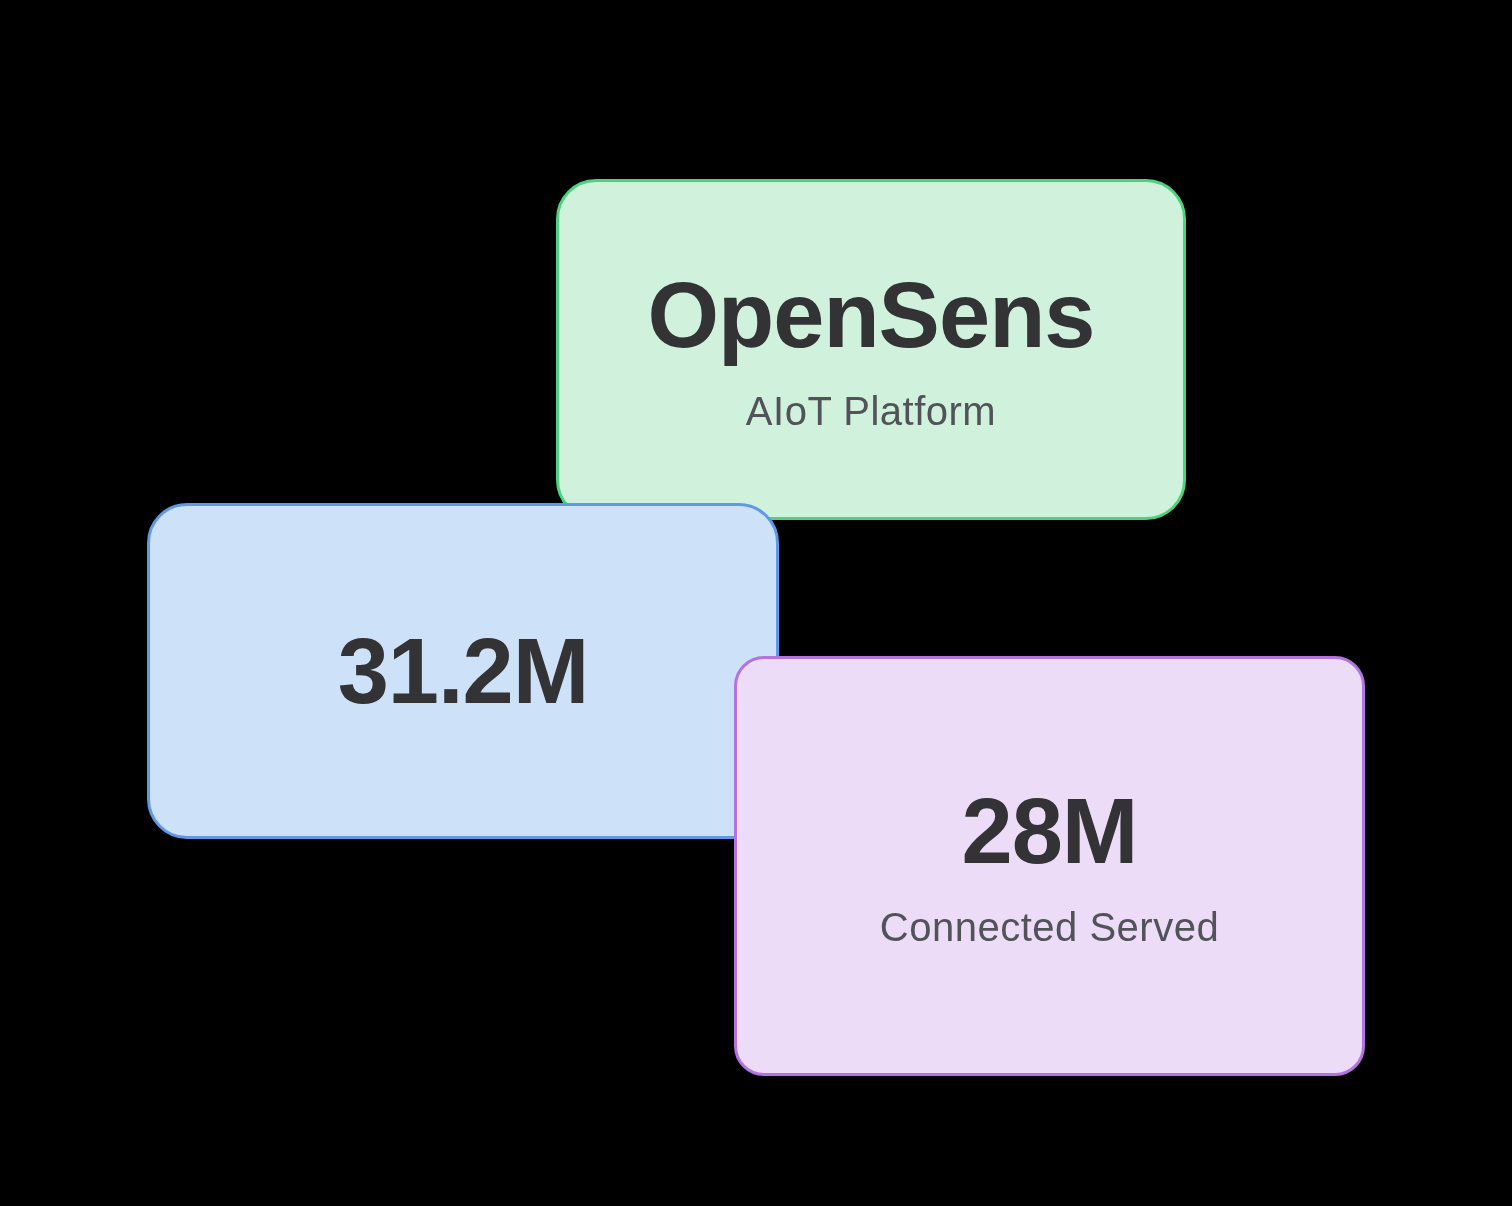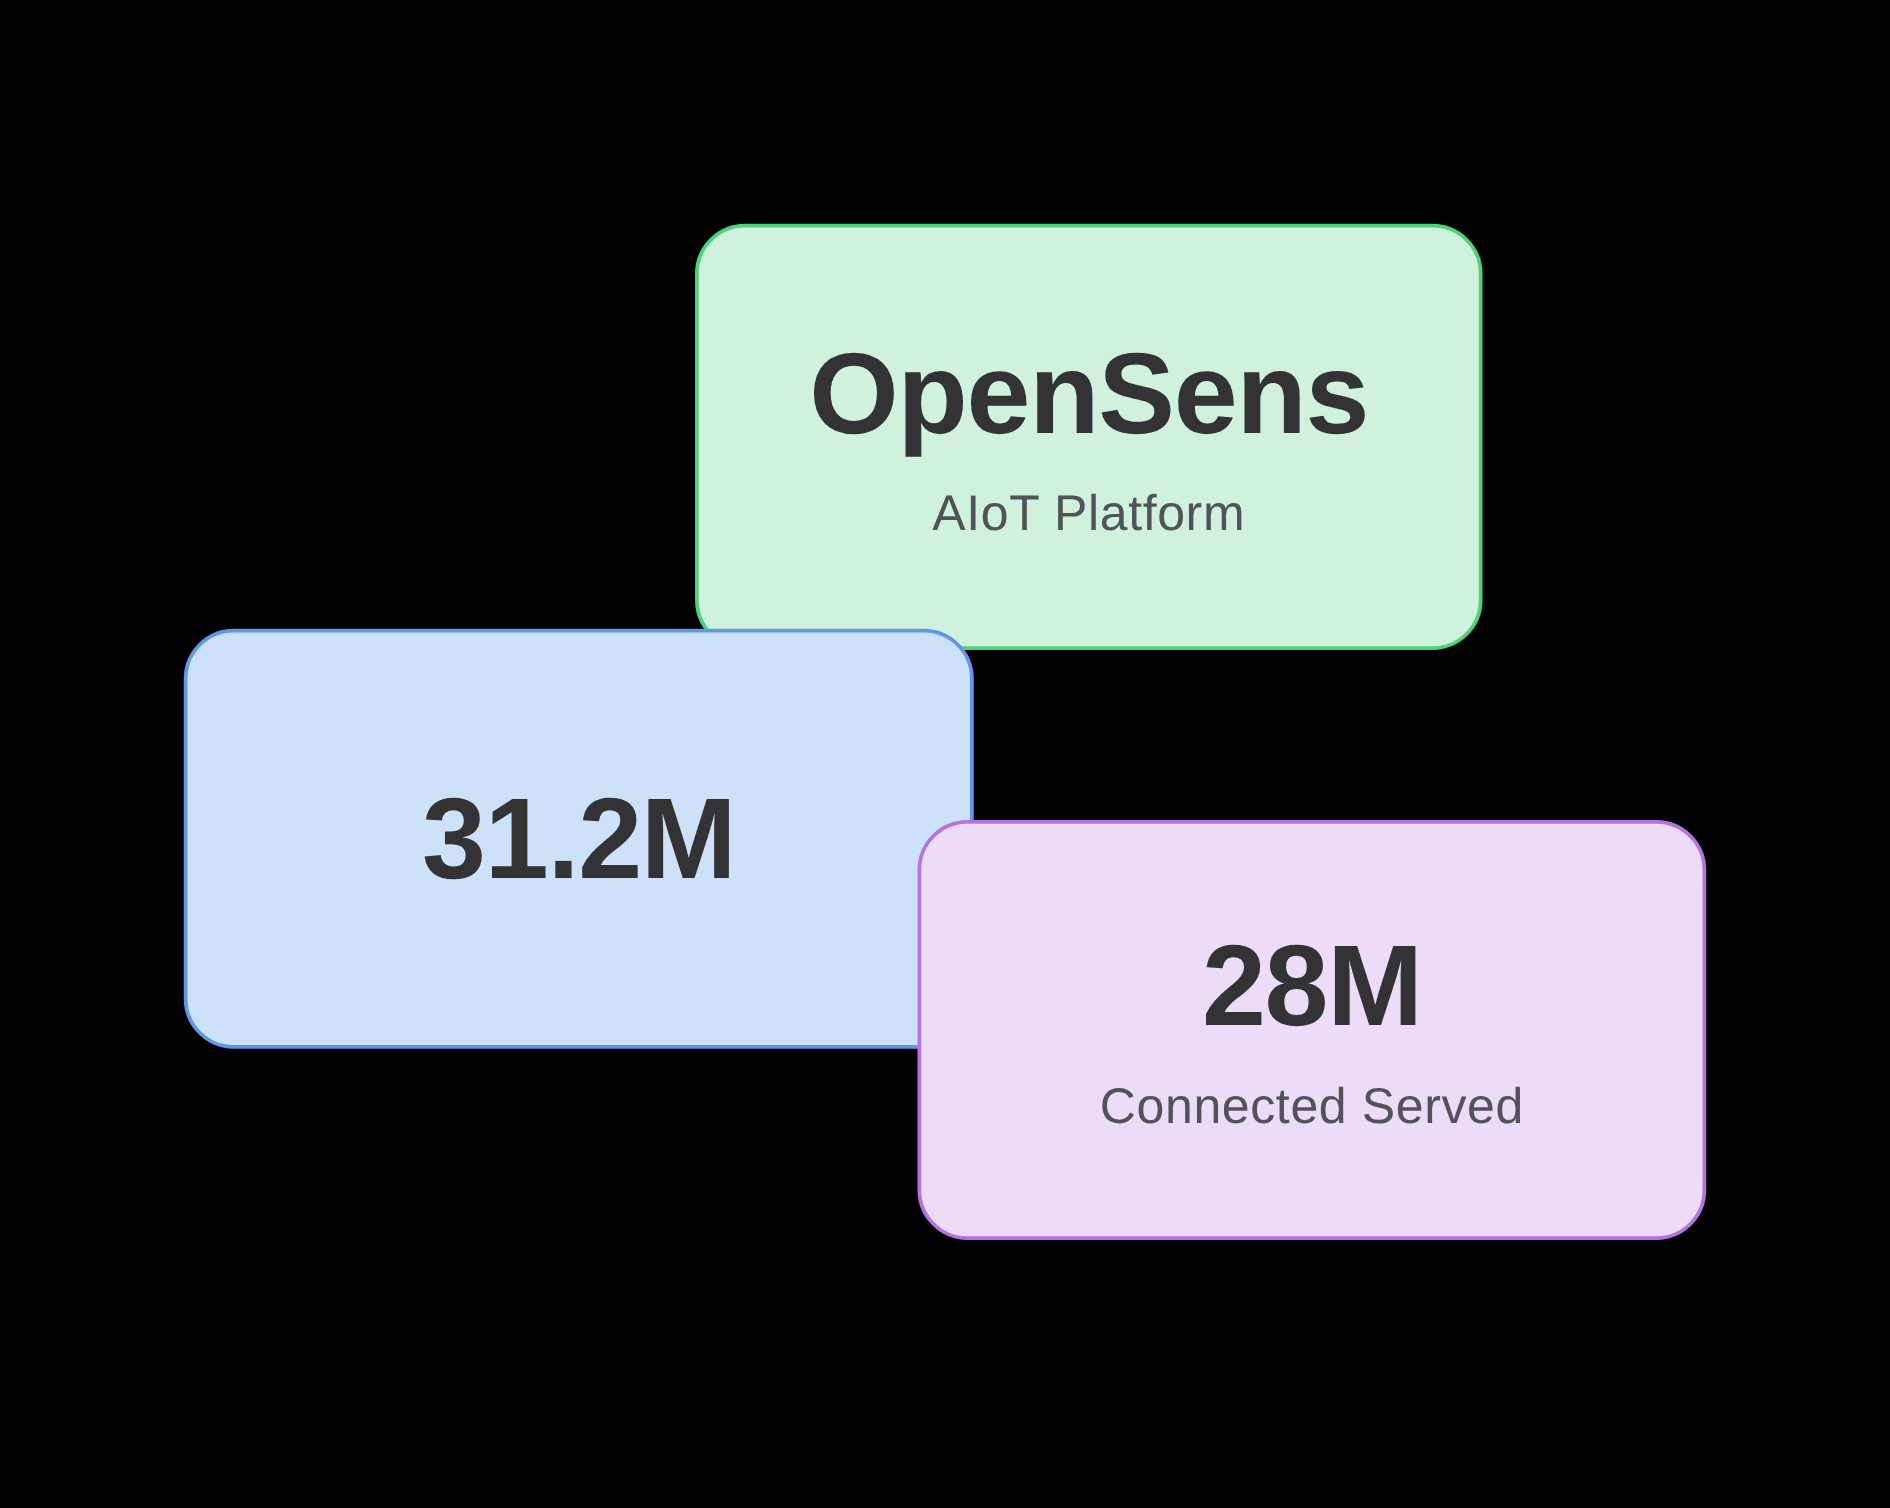--- a/index.html
+++ b/index.html
@@ -38,22 +38,23 @@
     top: 487px;
     width: 632px;
     height: 336px;
     z-index: 2;
     margin-top: 16px;
   }
   .card-households {
     left: 734px;
     top: 656px;
     width: 631px;
-    height: 336px;
+    height: 420px;
     z-index: 3;
+    border-radius: 30px;
   }
   .card-title {
     font-size: 92px;
     font-weight: 700;
     line-height: 1.0;
     letter-spacing: -1px;
     color: #333336;
   }
   .card-subtitle {
     font-size: 40px;

